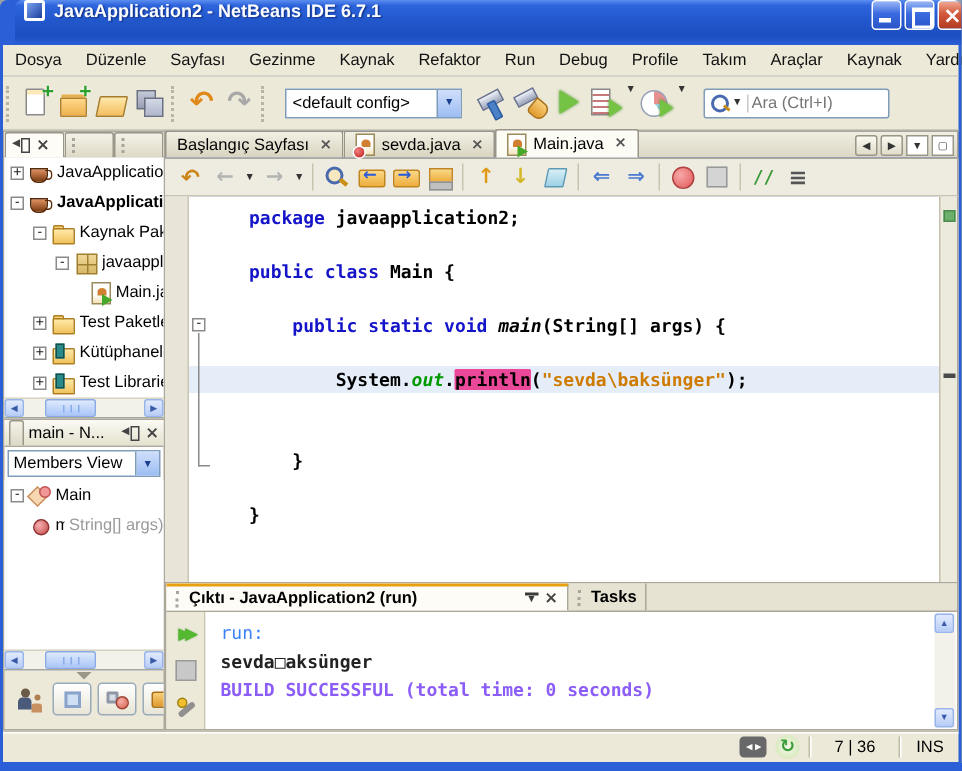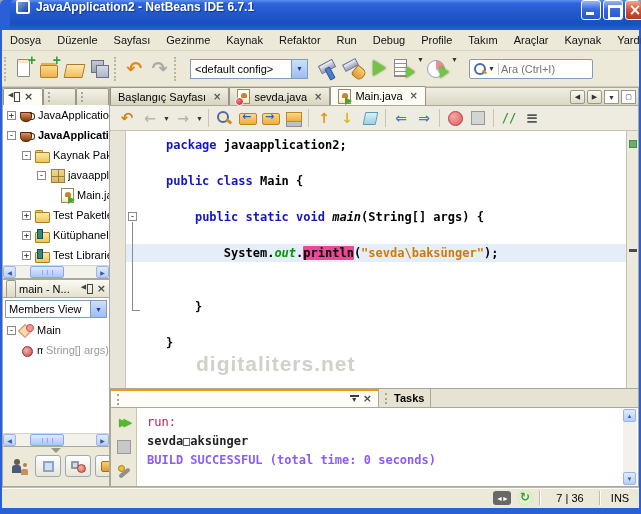--- a/index.html
+++ b/index.html
@@ -172,21 +172,21 @@
   .omin::after{content:"▼";position:absolute;left:1px;top:1px;font-size:7px;color:#3a3a3a}
   #obody{position:absolute;left:0;top:19px;right:0;bottom:0}
   #osidebar{position:absolute;left:0;top:0;bottom:0;width:26px;background:#ece9d8;border-right:1px solid #c8c4b0;display:flex;flex-direction:column;align-items:center;gap:7px;padding-top:5px}
   .oicon{position:relative;width:18px;height:18px;display:flex;align-items:center;justify-content:center}
   .o-rerun::before{content:"▶▶";color:#54b830;font:bold 11px/1 "DejaVu Sans",sans-serif;letter-spacing:-4px;text-shadow:0 0 1px #2a8a10}
   .o-stop::before{content:"";width:12px;height:12px;background:#c8c8c8;border:1px solid #9a9a9a}
   .o-ant-settings::before{content:"";position:absolute;left:3px;top:8px;width:13px;height:4px;background:#909090;border-radius:2px;transform:rotate(-40deg)}
   .o-ant-settings::after{content:"";position:absolute;left:3px;top:2px;width:5px;height:5px;background:#f0c030;border:1px solid #a08010;border-radius:50%}
   #otext{position:absolute;left:26px;top:0;right:15px;bottom:0;padding:5px 10px;background:#fff}
   .oline{font:bold 12px/19px "DejaVu Sans Mono",monospace;white-space:pre}
-  .oline.muted{color:#be185d;font-weight:normal}
+  .oline.muted{color:#3b82f6;font-weight:normal}
   .oline.plain{color:#222}
   .oline.success{color:#8b5cf6}
 
   
   #statusbar{left:2px;top:487px;width:637px;height:21px;background:#ece9d8;border-top:1px solid #c0bca8;box-shadow:inset 0 1px 0 #fff;display:flex;align-items:center;justify-content:flex-end;gap:6px;padding-right:6px}
   .sbsep{width:2px;height:14px;border-left:1px solid #c0bca8;border-right:1px solid #fff}
   .s-sync{width:18px;height:14px;background:#686868;border-radius:3px;color:#fff;font-size:7px;display:flex;align-items:center;justify-content:center;letter-spacing:-1px}
   .s-update{width:16px;height:16px;border-radius:50%;background:radial-gradient(#f4f8e8,#cfe4b0);color:#3a9c3a;font:bold 12px/15px "DejaVu Sans",sans-serif;text-align:center}
   #line-col{min-width:46px;text-align:center}
   #ins-mode{min-width:26px;text-align:center}
@@ -417,21 +417,20 @@
       <span class="eicon e-record-macro"></span>
       <span class="eicon e-run-macro"></span>
       <div class="esep"></div>
       <span class="eicon e-comment"></span>
       <span class="eicon e-uncomment"></span>
     </div>
 
   <div id="editor" class="abs">
     <div id="gutter"></div>
     <div id="code">
-      <span id="watermark">digitaliters.net</span>
     <div class="cl"><span class="seg-kw">package</span><span> javaapplication2;</span></div>
         <div class="cl"></div>
         <div class="cl"><span class="seg-kw">public class</span><span> </span><span class="seg-cls">Main</span><span> {</span></div>
         <div class="cl"></div>
         <div class="cl"><span>    </span><span class="seg-kw">public static void</span><span> </span><span class="seg-decl">main</span><span>(String[] args) {</span></div>
         <div class="cl"></div>
         <div class="cl current"><span>        System.</span><span class="seg-fld">out</span><span>.</span><span class="seg-hl">println</span><span>(</span><span class="seg-str">"sevda\baksünger"</span><span>);</span></div>
         <div class="cl"></div>
         <div class="cl"></div>
         <div class="cl"><span>    }</span></div>
@@ -443,20 +442,21 @@
     <div id="stripe">
       <span class="mark-ok"></span>
       <span class="mark-cur"></span>
     </div>
   </div>
 
   <div id="output" class="abs">
     <div class="otab-row" id="otab-row">
         <div class="otab active">
           <span class="dots"></span>
+          <span>Çıktı - JavaApplication2 (run)</span>
           <span class="omin"></span>
           <span class="x xbtn">×</span>
         </div>
         <div class="otab">
           <span class="dots"></span>
           <span>Tasks</span>
         </div>
       </div>
     <div id="obody">
       <div id="osidebar">

